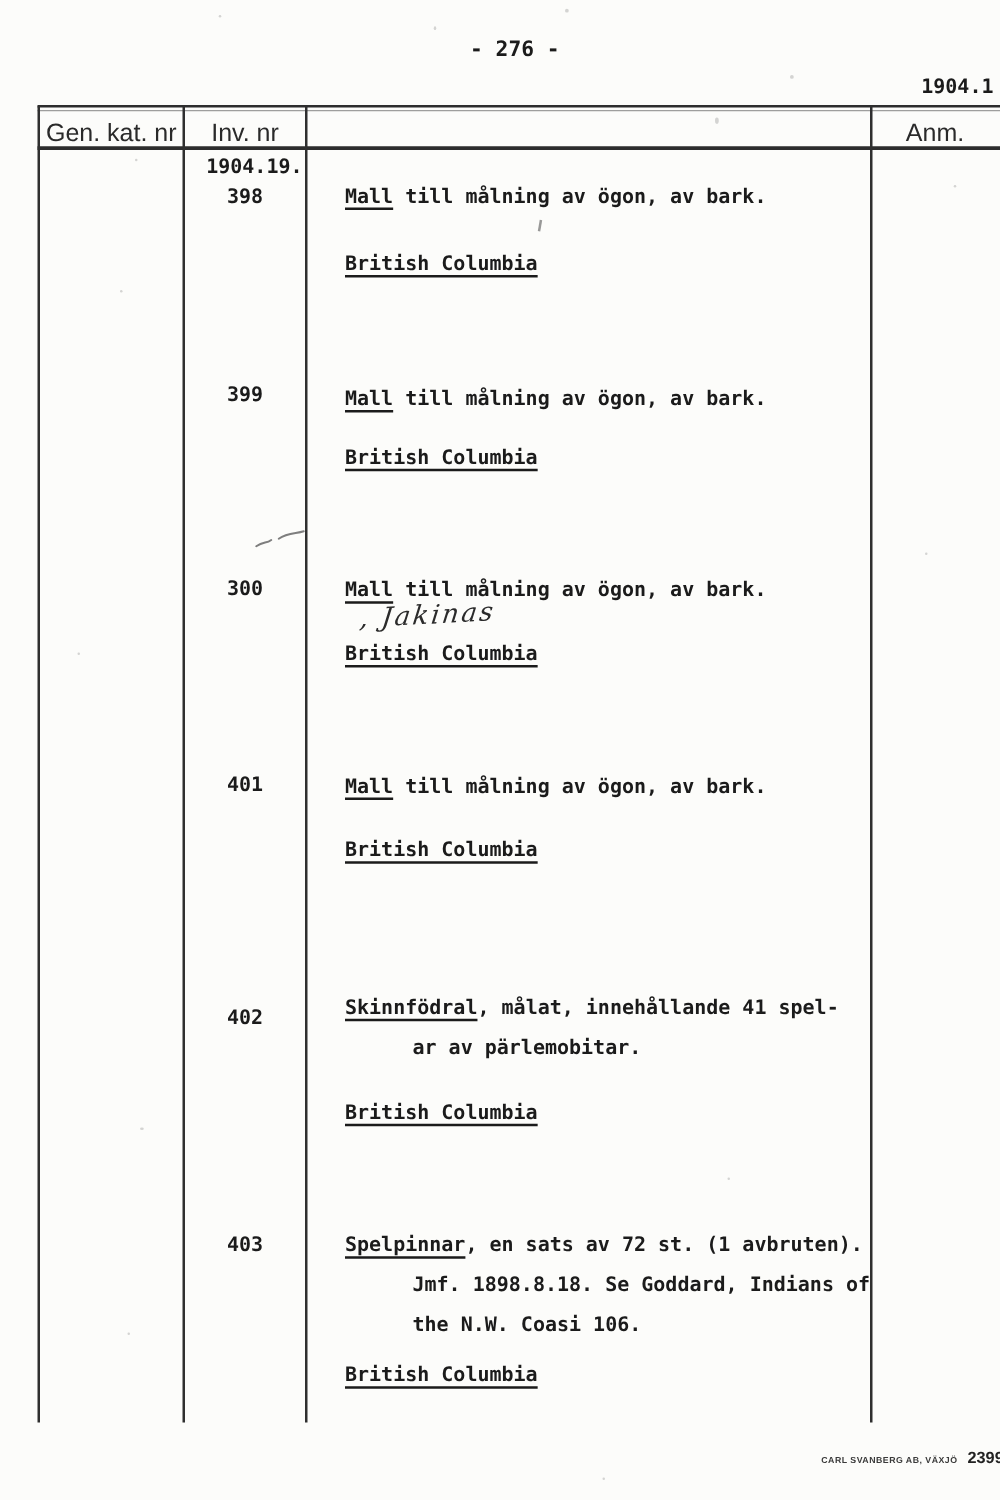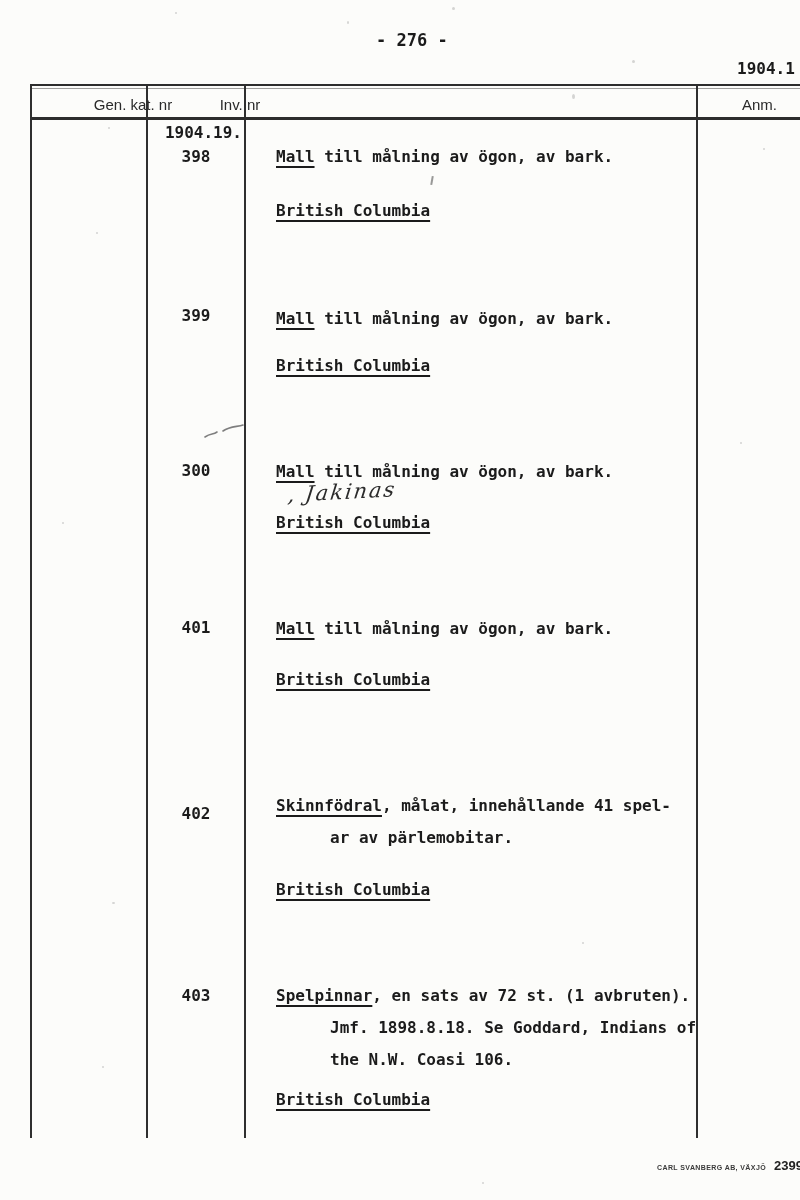--- a/index.html
+++ b/index.html
@@ -15,24 +15,23 @@
     font-family:"DejaVu Sans Mono","Liberation Mono",monospace;
     font-weight:700;
     font-size:16px;
     color:#1b1b1b;
     letter-spacing:0px;
     white-space:nowrap;
   }
   
   .form{
     font-family:"Liberation Sans","DejaVu Sans",sans-serif;
-    font-size:15px;
+    font-size:20px;
     color:#2a2a2a;
     white-space:nowrap;
-    margin-left:44px;
   }
   .u{
     text-decoration:underline;
     text-decoration-thickness:2px;
     text-underline-offset:4px;
   }
   .abs{position:absolute;}
   
   .hline{position:absolute;background:#2d2d2d;}
   .vline{position:absolute;background:#2f2f2f;width:2px;}
@@ -80,21 +79,21 @@
   <div class="hline" style="left:30px;top:84px;width:770px;height:2px;"></div>
   <div class="hline" style="left:30px;top:88px;width:770px;height:1px;opacity:.45;"></div>
   <div class="hline" style="left:30px;top:117px;width:770px;height:3px;"></div>
   <div class="vline" style="left:30px;top:85px;height:1053px;"></div>
   <div class="vline" style="left:146px;top:85px;height:1053px;"></div>
   <div class="vline" style="left:244px;top:85px;height:1053px;"></div>
   <div class="vline" style="left:696px;top:85px;height:1053px;"></div>
 
   <div class="abs form" style="left:32px;top:96px;width:114px;text-align:center;">Gen. kat. nr</div>
   <div class="abs form" style="left:148px;top:96px;width:96px;text-align:center;">Inv. nr</div>
-  <div class="abs form" style="left:698px;top:96px;width:100px;">Anm.</div>
+  <div class="abs form" style="left:698px;top:96px;width:100px;text-align:center;">Anm.</div>
 
   <div class="abs tw" style="left:150px;top:123px;width:92px;text-align:right;padding-right:2px;">1904.19.</div>
 
   <div>
     <div class="entry-inv tw" style="top:147px;">398</div>
     <div class="entry-desc tw" style="top:147px;">
       <div class="dline"><span class="u">Mall</span><span> till målning av ögon, av bark.</span></div>
     </div>
     <div class="origin tw u" style="top:201px;">British Columbia</div>
   </div>

